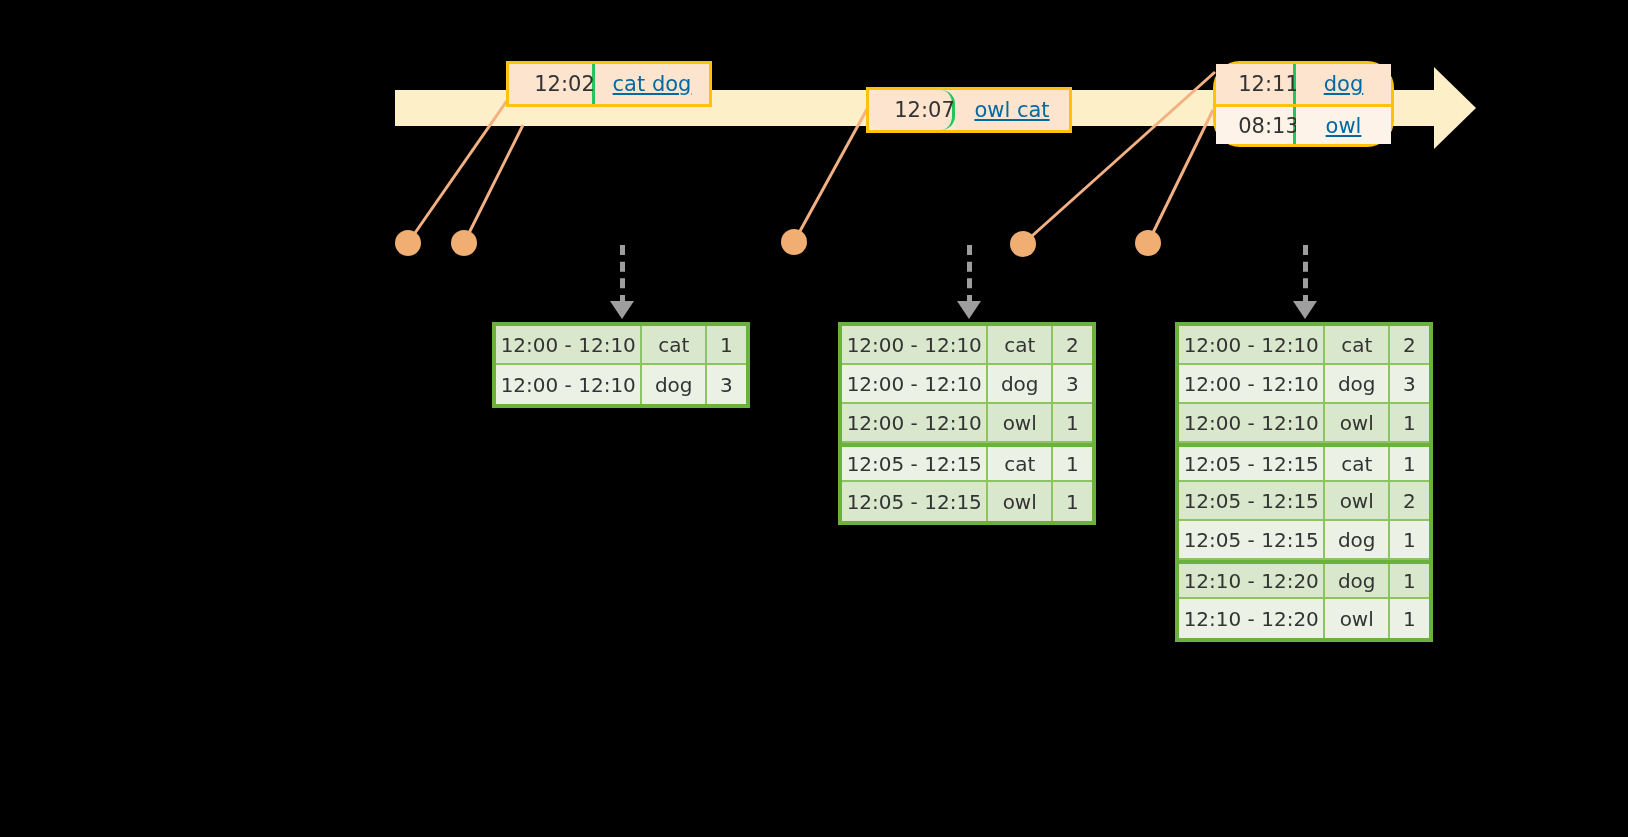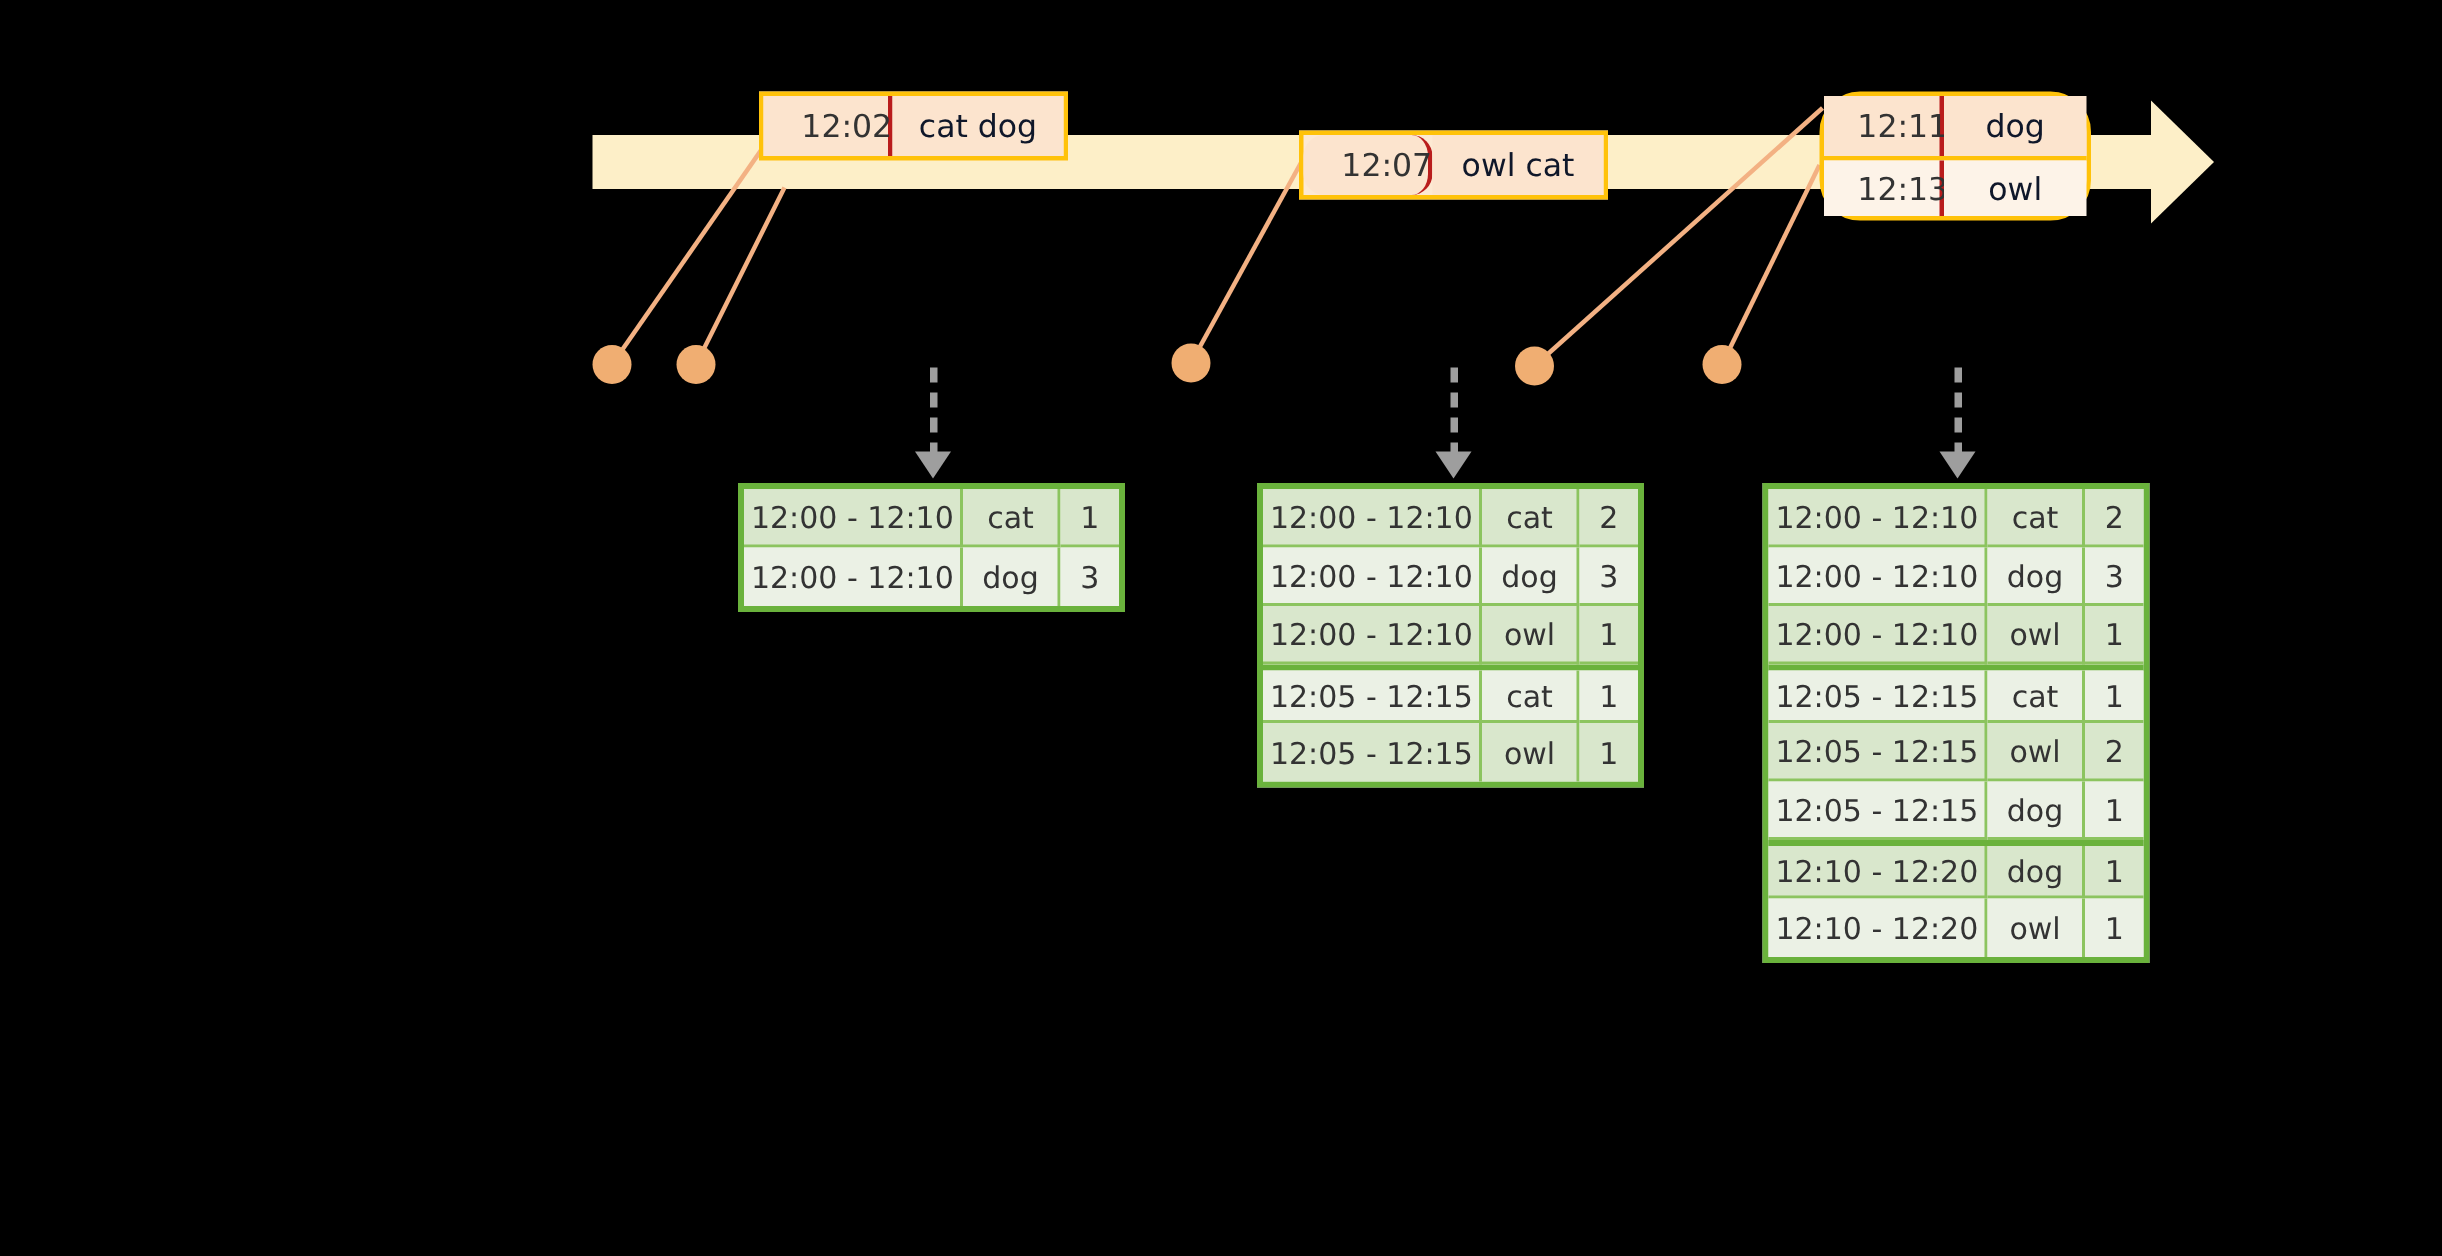--- a/index.html
+++ b/index.html
@@ -61,31 +61,32 @@
   .event-row.alt .ev-time,
   .event-row.alt .ev-words { background: #fdf3e8; }
   .ev-time {
     background: #fce4ce;
     display: flex;
     align-items: center;
     justify-content: center;
     font-size: 21px;
     color: #333333;
     box-sizing: border-box;
-    border-right: 3px solid #b91c1c;
+    border-right: 3px solid #22c55e;
     padding-left: 28px;
   }
   .ev-words {
     background: #fce4ce;
     display: flex;
     align-items: center;
     justify-content: center;
     font-size: 21px;
-    color: #0f172a;
-    box-sizing: border-box;
+    color: #0369a1;
+    box-sizing: border-box;
+    text-decoration: underline;
   }
 
   #event-box-1 { left: 506px; top: 61px; width: 206px; }
   #event-box-1 .ev-time  { width: 86px; }
   #event-box-1 .ev-words { width: 117px; }
 
   #event-box-2 { left: 866px; top: 87px; width: 206px; }
   #event-box-2 .ev-time  { width: 86px; border-radius: 14px; }
   #event-box-2 .ev-words { width: 117px; }
 
@@ -195,21 +196,21 @@
       <div class="ev-words">owl cat</div>
     </div>
   </div>
 
   <div class="event-box" id="event-box-3">
     <div class="event-row">
       <div class="ev-time">12:11</div>
       <div class="ev-words">dog</div>
     </div>
     <div class="event-row alt">
-      <div class="ev-time">12:13</div>
+      <div class="ev-time">08:13</div>
       <div class="ev-words">owl</div>
     </div>
   </div>
 
   <div class="down-arrow" id="down-arrow-1">
     <div class="shaft"></div>
     <div class="head"></div>
   </div>
   <div class="down-arrow" id="down-arrow-2">
     <div class="shaft"></div>

